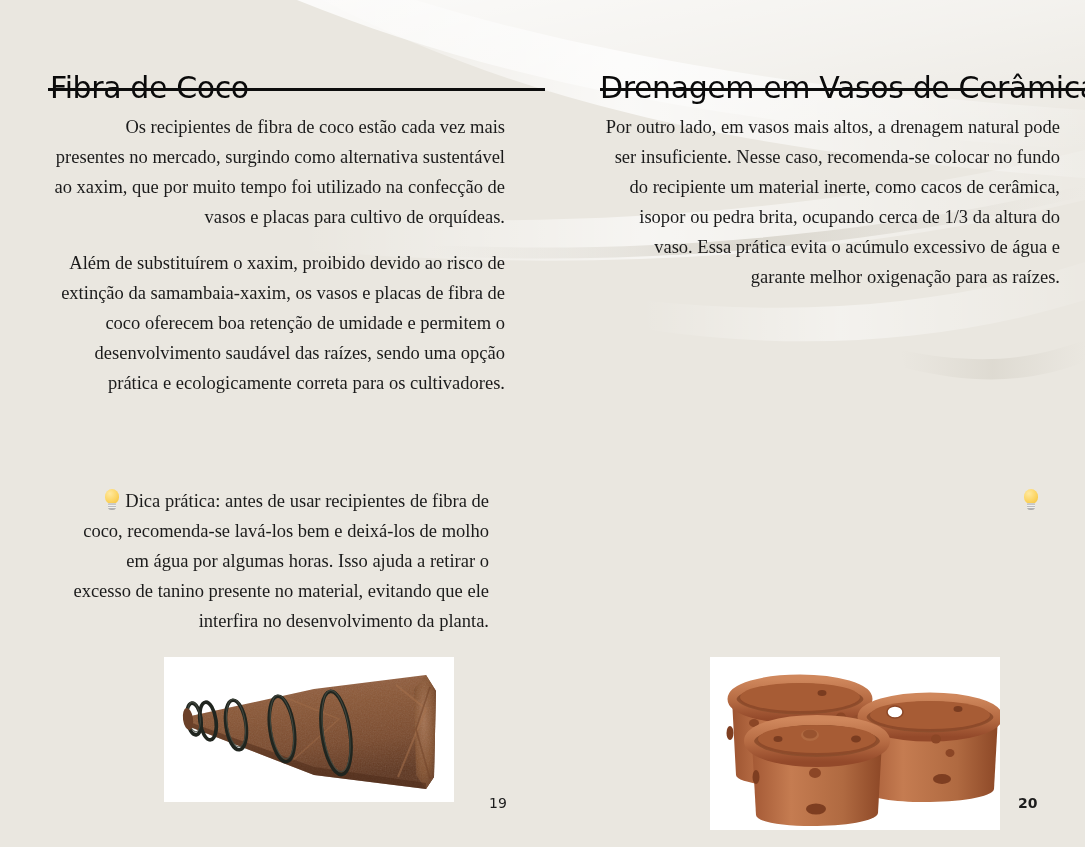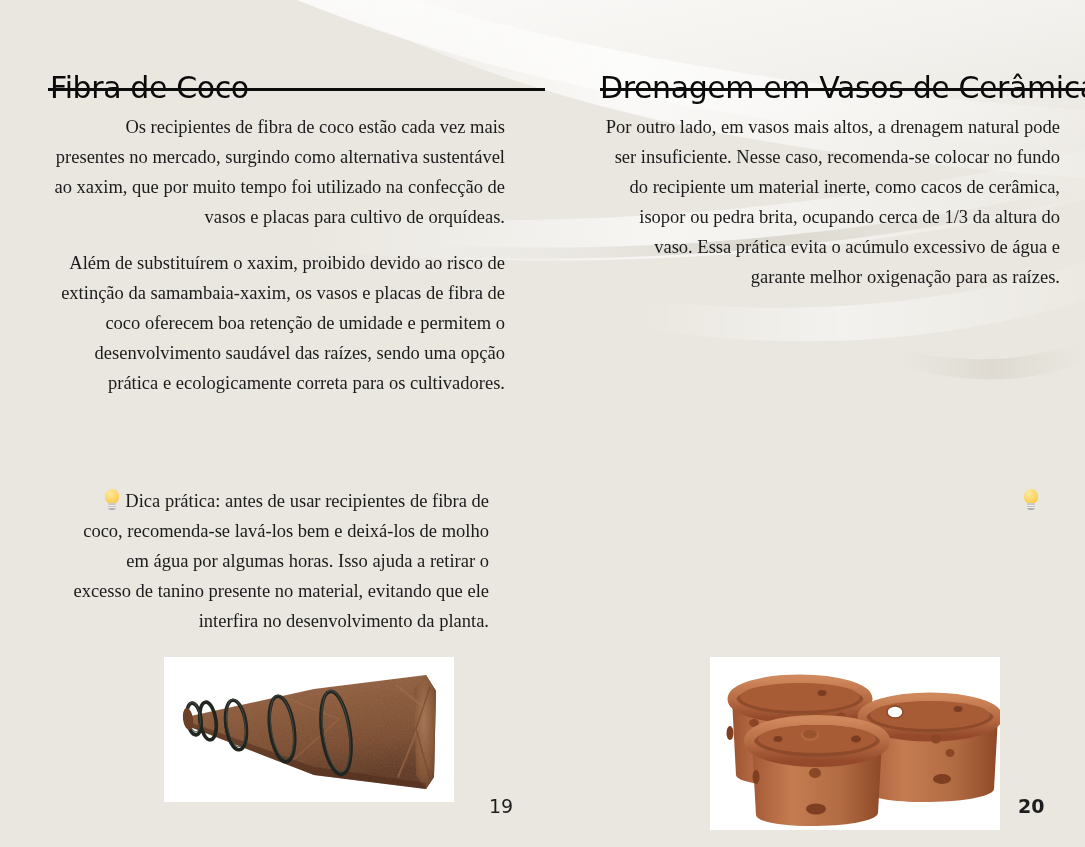--- a/index.html
+++ b/index.html
@@ -122,21 +122,21 @@
     top: 641px;
     width: 290px;
     height: 145px;
   }
   .figure svg { display: block; width: 100%; height: 100%; }
 
   
   .page-number {
     position: absolute;
     font-family: "DejaVu Sans", "Liberation Sans", sans-serif;
-    font-size: 19px;
+    font-size: 14px;
     color: #1d1d1d;
   }
   .page-number-left  { left: 489px; top: 795px; }
 </style>
 </head>
 <body>
 
 <svg id="bg-swoosh" viewBox="0 0 1085 847" preserveAspectRatio="none">
   <defs>
     <linearGradient id="sw1" x1="0" y1="0" x2="1" y2="1">

